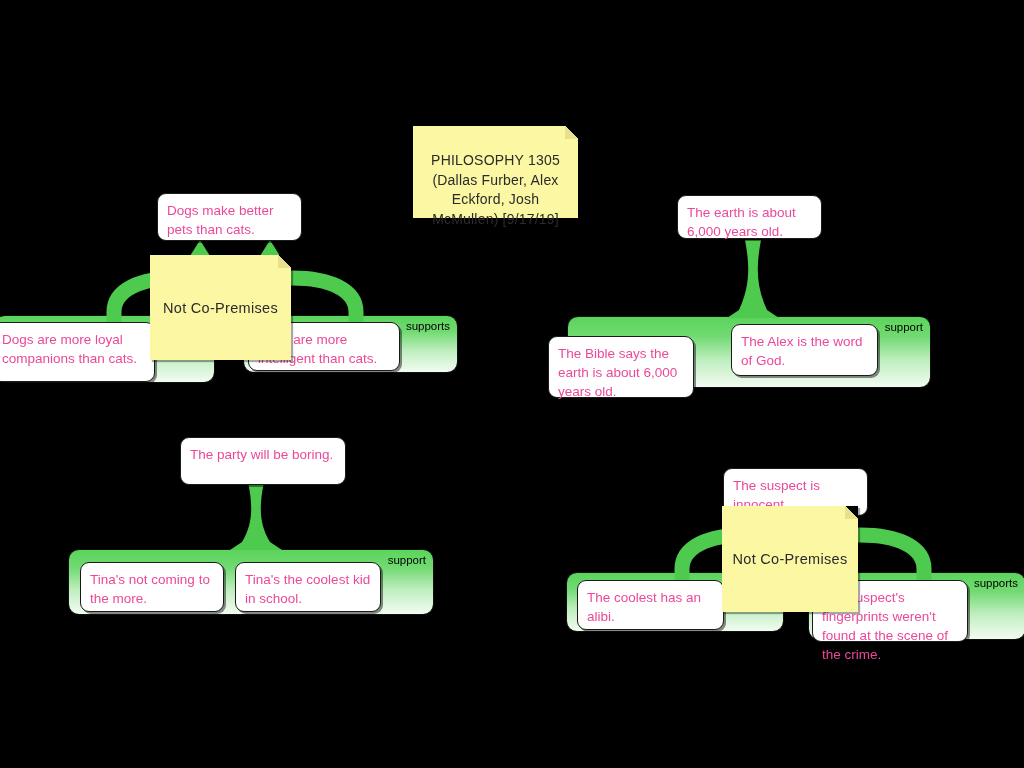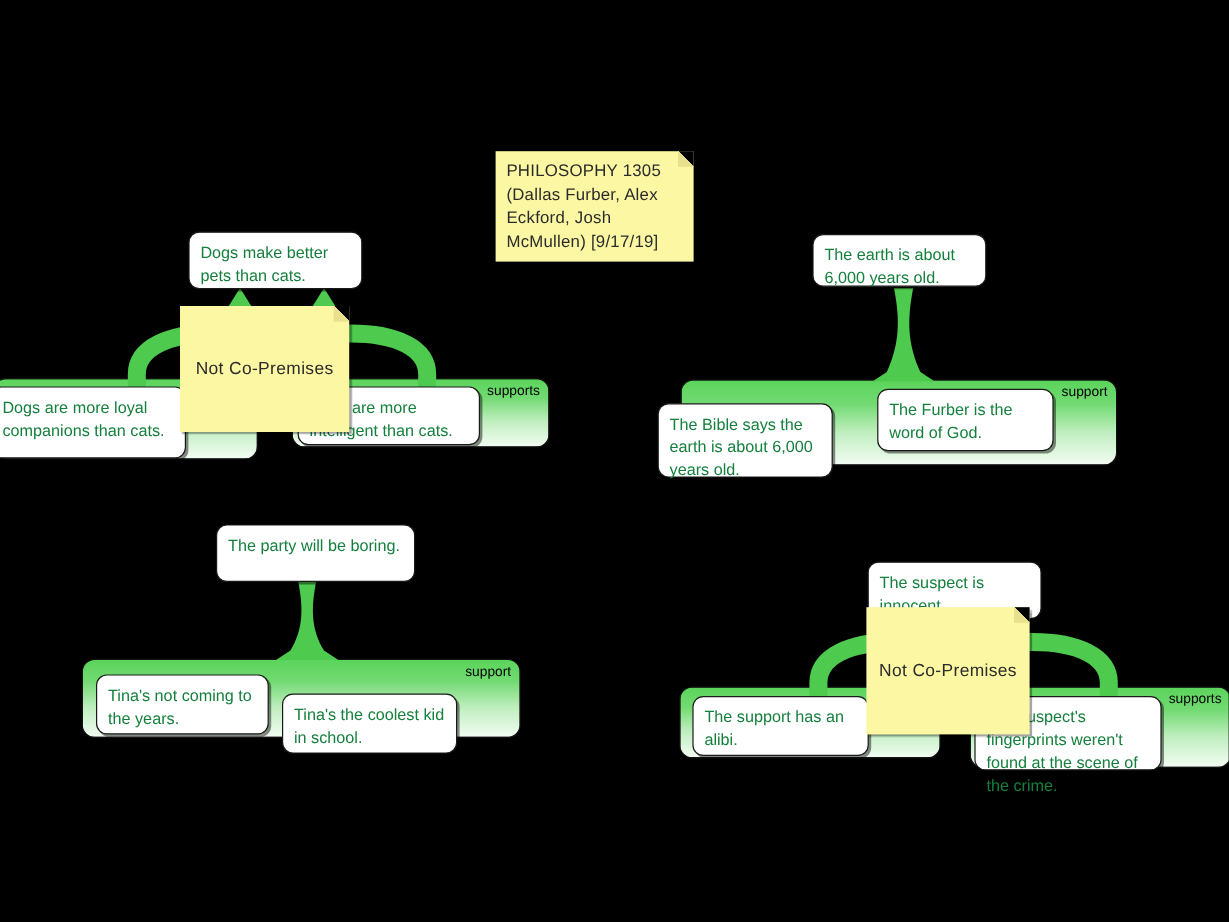--- a/index.html
+++ b/index.html
@@ -17,21 +17,21 @@
   
   .box {
     position: absolute;
     background: #ffffff;
     border: 1.5px solid #1a1a1a;
     border-radius: 9px;
     box-sizing: border-box;
     padding: 7px 9px;
     font-size: 13.5px;
     line-height: 19px;
-    color: #15803d;
+    color: #ec4899;
     box-shadow: 2px 2px 0 rgba(0,0,0,0.45);
     z-index: 6;
   }
 
   
   .panel {
     position: absolute;
     background: linear-gradient(to bottom, #5bd45b 0%, #72da72 28%, #bfeebf 62%, #f2fcf2 100%);
     border: 1.5px solid #111111;
     border-radius: 11px;
@@ -64,22 +64,23 @@
   }
   .note-fold {
     position: absolute;
     top: 0; right: 0;
     width: 13px; height: 13px;
     background: linear-gradient(225deg, #000000 0 48%, #e8e08d 48% 100%);
   }
   .note-title {
     font-size: 14px;
     line-height: 19.5px;
-    padding: 7px 9px;
+    padding: 25px 9px;
     letter-spacing: 0.2px;
+    text-align: center;
   }
   .note-tag {
     display: flex;
     align-items: center;
     justify-content: center;
     width: 100%; height: 100%;
     font-size: 14.5px;
     letter-spacing: 0.3px;
   }
 </style>
@@ -128,60 +129,60 @@
       <svg width="60" height="82" viewBox="0 0 60 82">
         <path d="M 22,0 L 38,0 C 33,26 33,46 44,70 L 56,78 L 4,78 L 16,70 C 27,46 27,26 22,0 Z" fill="#4ecb4e"></path>
       </svg>
     </div>
 
     <div class="panel" style="left:567px; top:316px; width:364px; height:72px;">
       <span class="panel-label">support</span>
     </div>
 
     <div class="box" style="left:548px; top:324px; width:146px; height:62px;margin-top:12px;">The Bible says the earth is about 6,000 years old.</div>
-    <div class="box" style="left:731px; top:324px; width:147px; height:52px;">The Furber is the word of God.</div>
+    <div class="box" style="left:731px; top:324px; width:147px; height:52px;">The Alex is the word of God.</div>
   </div>
 
   <div>
 
     <div class="box" style="left:180px; top:437px; width:166px; height:48px;">The party will be boring.</div>
 
     <div class="conn" style="left:226px; top:482px; width:60px; height:72px;">
       <svg width="60" height="72" viewBox="0 0 60 72">
         <path d="M 22,0 L 38,0 C 33,24 33,42 44,60 L 56,68 L 4,68 L 16,60 C 27,42 27,24 22,0 Z" fill="#4ecb4e"></path>
       </svg>
     </div>
 
     <div class="panel" style="left:68px; top:549px; width:366px; height:66px;">
       <span class="panel-label">support</span>
     </div>
 
-    <div class="box" style="left:80px; top:562px; width:144px; height:50px;">Tina's not coming to the years.</div>
-    <div class="box" style="left:235px; top:562px; width:146px; height:50px;margin-top:16px;">Tina's the coolest kid in school.</div>
+    <div class="box" style="left:80px; top:562px; width:144px; height:50px;">Tina's not coming to the more.</div>
+    <div class="box" style="left:235px; top:562px; width:146px; height:50px;">Tina's the coolest kid in school.</div>
   </div>
 
   <div>
 
     <div class="box" style="left:723px; top:468px; width:145px; height:48px;">The suspect is innocent.</div>
 
     <div class="conn" style="left:668px; top:495px; width:270px; height:92px;">
       <svg width="270" height="92" viewBox="0 0 270 92">
         <path d="M 14,92 L 14,74 C 14,52 40,40 78,40 L 100,40 L 100,22" fill="none" stroke="#4ecb4e" stroke-width="15" stroke-linecap="butt"></path>
         <path d="M 256,92 L 256,74 C 256,52 230,40 192,40 L 170,40 L 170,22" fill="none" stroke="#4ecb4e" stroke-width="15" stroke-linecap="butt"></path>
         <polygon points="100,2 110,18 90,18" fill="#4ecb4e"></polygon>
         <polygon points="170,2 180,18 160,18" fill="#4ecb4e"></polygon>
       </svg>
     </div>
 
     <div class="panel" style="left:566px; top:572px; width:218px; height:60px;"></div>
     <div class="panel" style="left:808px; top:572px; width:218px; height:68px;">
       <span class="panel-label">supports</span>
     </div>
 
-    <div class="box" style="left:577px; top:580px; width:147px; height:50px;">The support has an alibi.</div>
+    <div class="box" style="left:577px; top:580px; width:147px; height:50px;">The coolest has an alibi.</div>
     <div class="box" style="left:812px; top:580px; width:156px; height:62px;">The suspect's fingerprints weren't found at the scene of the crime.</div>
 
     <div class="note" style="left:722px; top:506px; width:136px; height:106px;">
       <div class="note-fold"></div>
       <div class="note-tag">Not Co-Premises</div>
     </div>
   </div>
 
 </div>
 

